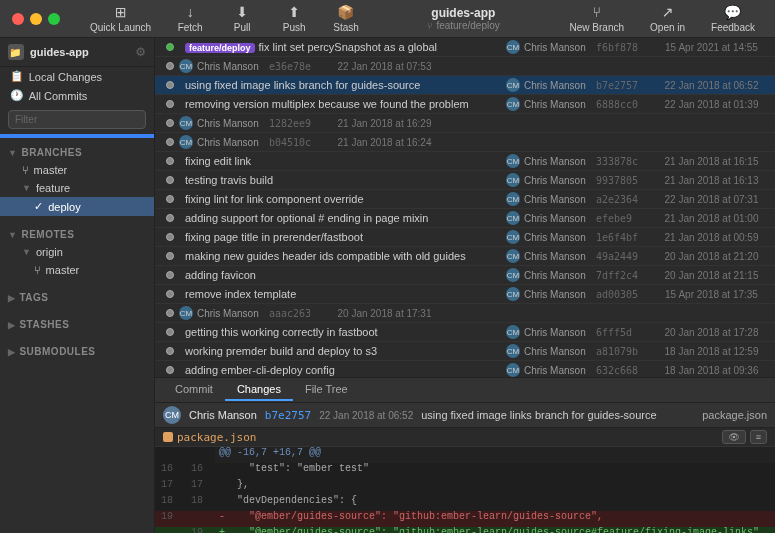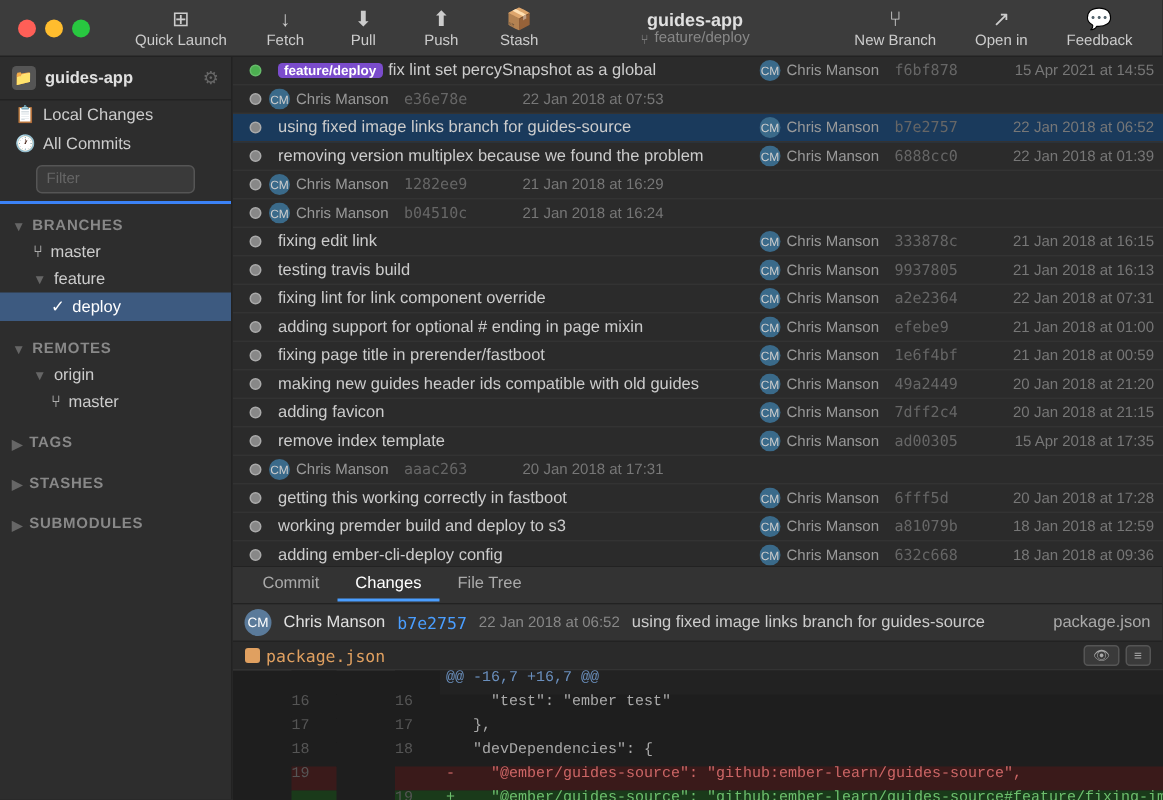--- a/index.html
+++ b/index.html
@@ -116,22 +116,22 @@
       color: #888;
       font-weight: 600;
       text-transform: uppercase;
       letter-spacing: 0.5px;
     }
     .sidebar-expand {
       font-size: 9px;
       color: #666;
     }
     .search-bar {
-      padding: 5px 24px;
-      border-bottom: 2px solid #3b82f6;
+      padding: 5px 8px;
+      border-bottom: 4px solid #3b82f6;
     }
     .search-input {
       width: 100%;
       background: #3a3a3a;
       border: 1px solid #555;
       border-radius: 4px;
       padding: 3px 6px;
       color: #ccc;
       font-size: 10px;
       outline: none;
@@ -203,21 +203,21 @@
       font-size: 10px;
       color: #666;
       flex-shrink: 0;
       font-family: monospace;
     }
     .commit-date {
       width: 115px;
       font-size: 10px;
       color: #777;
       flex-shrink: 0;
-      text-align: right;
+      text-align: center;
     }
     .avatar {
       width: 14px; height: 14px;
       border-radius: 50%;
       background: #555;
       margin-right: 4px;
       flex-shrink: 0;
       display: inline-flex;
       align-items: center;
       justify-content: center;
@@ -316,26 +316,25 @@
       padding: 1px 5px;
       cursor: pointer;
     }
     .diff-line {
       display: flex;
       min-height: 16px;
     }
     .line-num {
       width: 30px;
       color: #555;
-      text-align: left;
+      text-align: center;
       padding-right: 6px;
       flex-shrink: 0;
       user-select: none;
       background: #1e1e1e;
-      margin-left: 39px;
     }
     .line-content {
       flex: 1;
       padding: 0 4px;
       white-space: pre;
     }
     .diff-line.added .line-content { background: #1a3a1a; color: #6dbf6d; }
     .diff-line.added .line-num { background: #1a3a1a; }
     .diff-line.removed .line-content { background: #3a1a1a; color: #cc6666; }
     .diff-line.removed .line-num { background: #3a1a1a; }

